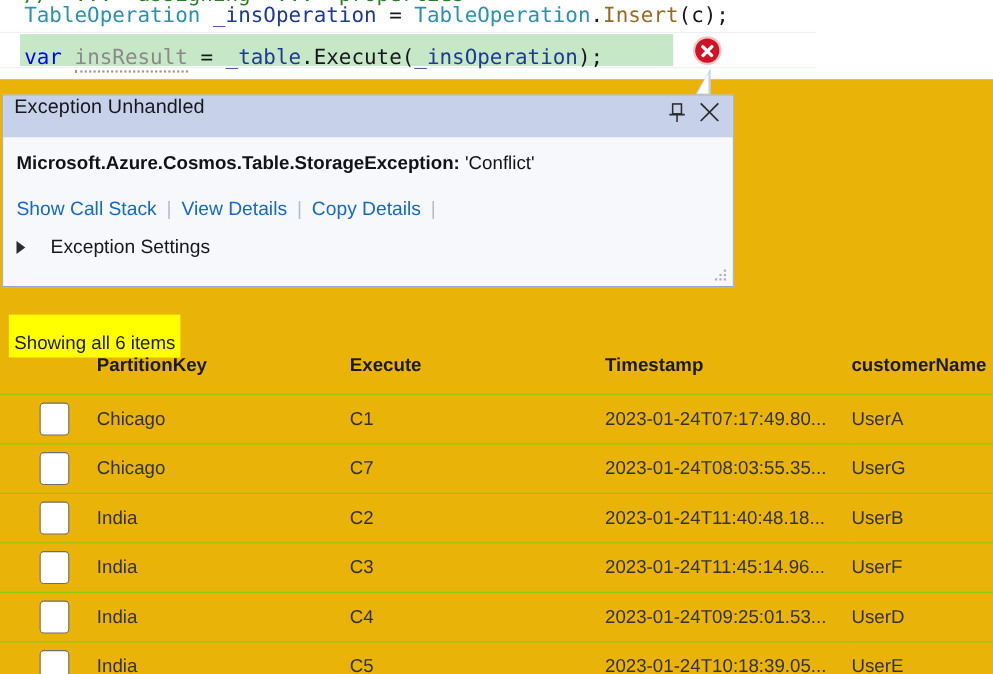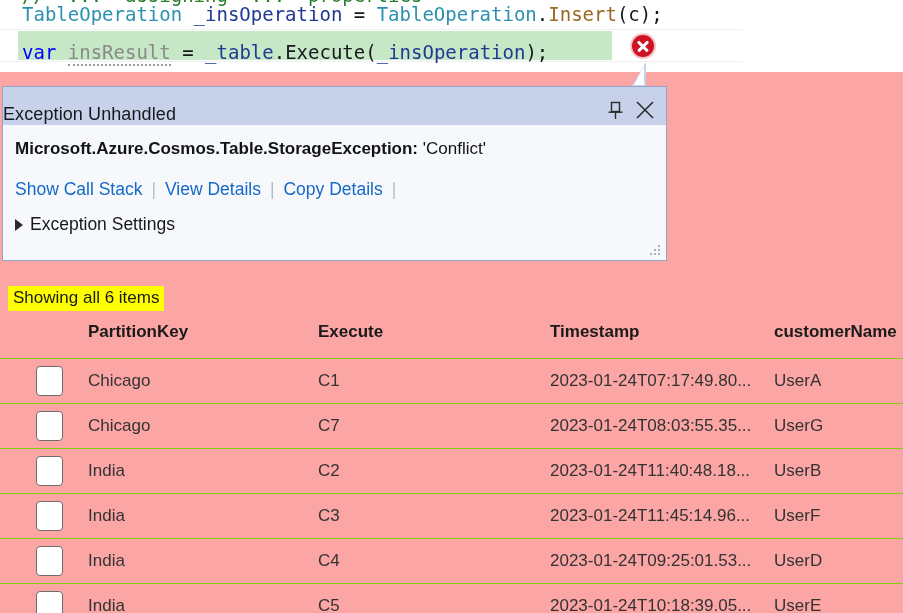--- a/index.html
+++ b/index.html
@@ -9,21 +9,21 @@
     width: 903px;
     height: 613px;
     overflow: hidden;
     font-family: "Liberation Sans", sans-serif;
   }
 
   #root {
     position: relative;
     width: 903px;
     height: 613px;
-    background: #fca5a5;
+    background: #eab308;
   }
 
   
   .code-area {
     position: absolute;
     left: 0;
     top: 0;
     width: 903px;
     height: 72px;
     background: #ffffff;
@@ -160,22 +160,22 @@
     background: #f6f7fb;
     border: 1px solid #93a6c9;
     box-sizing: border-box;
   }
 
   .exc-header {
     position: relative;
     height: 38px;
     background: #c7d2ea;
     display: flex;
-    align-items: flex-end;
-    padding: 0 6px 0 0;
+    align-items: flex-start;
+    padding: 0 6px 0 10px;
     box-sizing: border-box;
   }
 
   .exc-title {
     font-size: 18px;
     color: #16181d;
     flex: 1;
     letter-spacing: 0.1px;
   }
 
@@ -219,20 +219,21 @@
     color: #b6bcc7;
     margin: 0 9px;
   }
 
   .exc-settings {
     display: flex;
     align-items: center;
     font-size: 17.5px;
     color: #16181d;
     cursor: pointer;
+    gap: 16px;
   }
   .tri {
     width: 0; height: 0;
     border-top: 6px solid transparent;
     border-bottom: 6px solid transparent;
     border-left: 8px solid #2b2b2b;
     margin-right: 7px;
   }
 
   .grip {
@@ -249,21 +250,21 @@
   }
 
   
   .showing {
     position: absolute;
     left: 8px;
     top: 286px;
     background: #ffff00;
     color: #1a1a1a;
     font-size: 17px;
-    padding: 2px 5px 3px 5px;
+    padding: 16px 5px 3px 5px;
   }
 
   
   .table-wrap {
     position: absolute;
     left: 0;
     top: 322px;
     width: 903px;
   }
 

